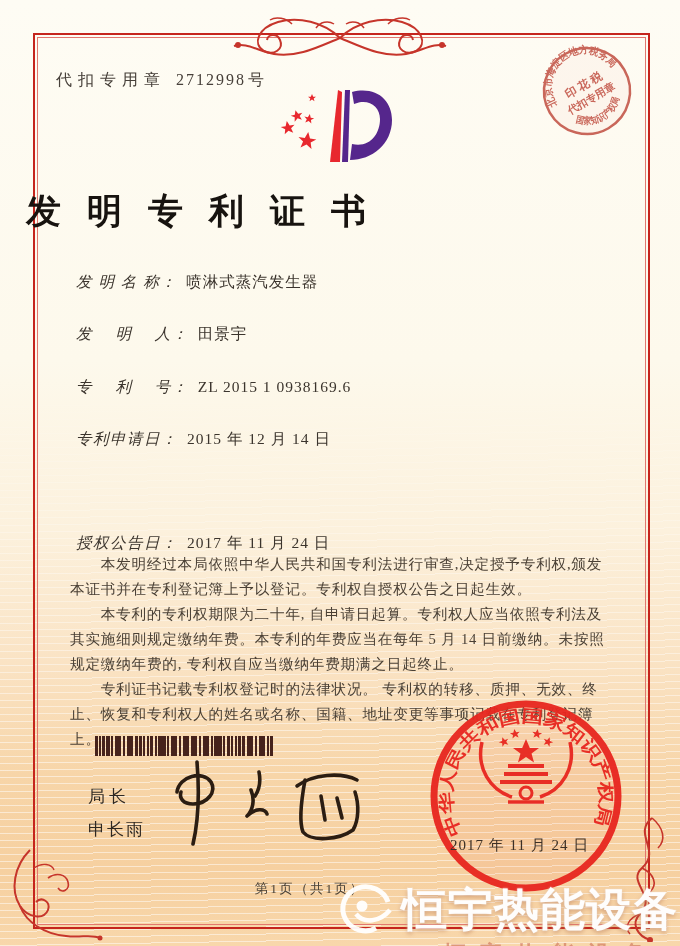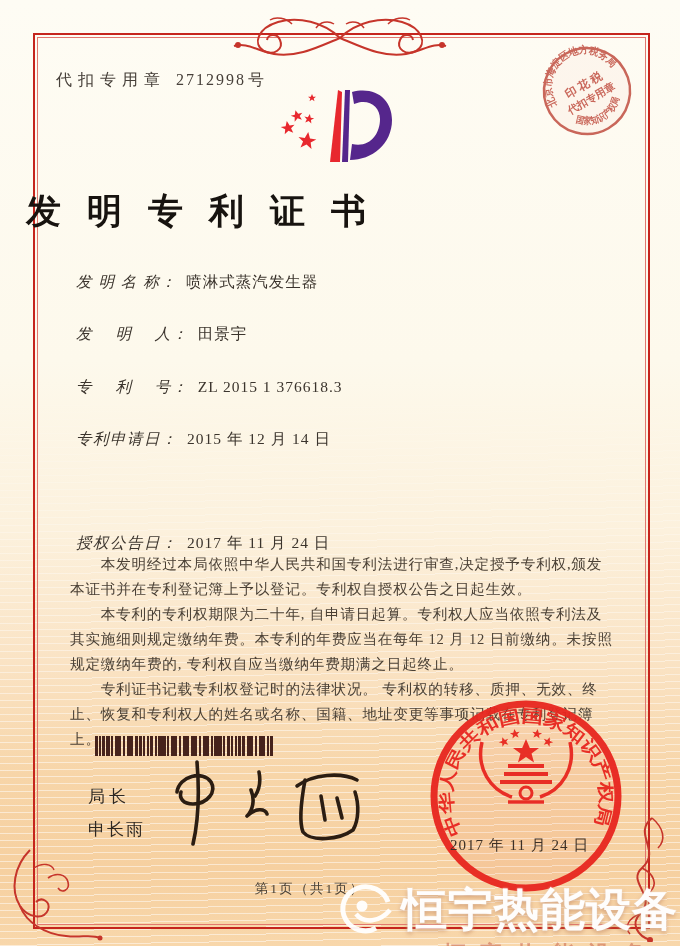--- a/index.html
+++ b/index.html
@@ -129,32 +129,32 @@
 
   <div class="title">发明专利证书</div>
 
   <div class="field" style="top:272px;">
     <span class="flabel">发 明 名 称：</span><span class="fvalue">喷淋式蒸汽发生器</span>
   </div>
   <div class="field" style="top:324px;">
     <span class="flabel">发　 明　 人：</span><span class="fvalue">田景宇</span>
   </div>
   <div class="field" style="top:377px;">
-    <span class="flabel">专　 利　 号：</span><span class="fvalue">ZL 2015 1 376618.3</span>
+    <span class="flabel">专　 利　 号：</span><span class="fvalue">ZL 2015 1 0938169.6</span>
   </div>
   <div class="field" style="top:429px;text-align:right;">
     <span class="flabel">专利申请日：</span><span class="fvalue">2015 年 12 月 14 日</span>
   </div>
   <div class="field" style="top:533px;">
     <span class="flabel">授权公告日：</span><span class="fvalue">2017 年 11 月 24 日</span>
   </div>
 
   <div class="body-text">
     <p>本发明经过本局依照中华人民共和国专利法进行审查,决定授予专利权,颁发本证书并在专利登记簿上予以登记。专利权自授权公告之日起生效。</p>
-    <p>本专利的专利权期限为二十年, 自申请日起算。专利权人应当依照专利法及其实施细则规定缴纳年费。本专利的年费应当在每年 12 月 12 日前缴纳。未按照规定缴纳年费的, 专利权自应当缴纳年费期满之日起终止。</p>
+    <p>本专利的专利权期限为二十年, 自申请日起算。专利权人应当依照专利法及其实施细则规定缴纳年费。本专利的年费应当在每年 5 月 14 日前缴纳。未按照规定缴纳年费的, 专利权自应当缴纳年费期满之日起终止。</p>
     <p>专利证书记载专利权登记时的法律状况。 专利权的转移、质押、无效、终止、恢复和专利权人的姓名或名称、国籍、地址变更等事项记载在专利登记簿上。</p>
   </div>
 
   <div class="barcode"></div>
 
   <div class="sig-title">局长</div>
   <div class="sig-name">申长雨</div>
 
   <svg class="sig" width="225" height="100" viewBox="0 0 225 100">
     <g fill="none" stroke="#2b1d12" stroke-width="3.6" stroke-linecap="round" stroke-linejoin="round">

